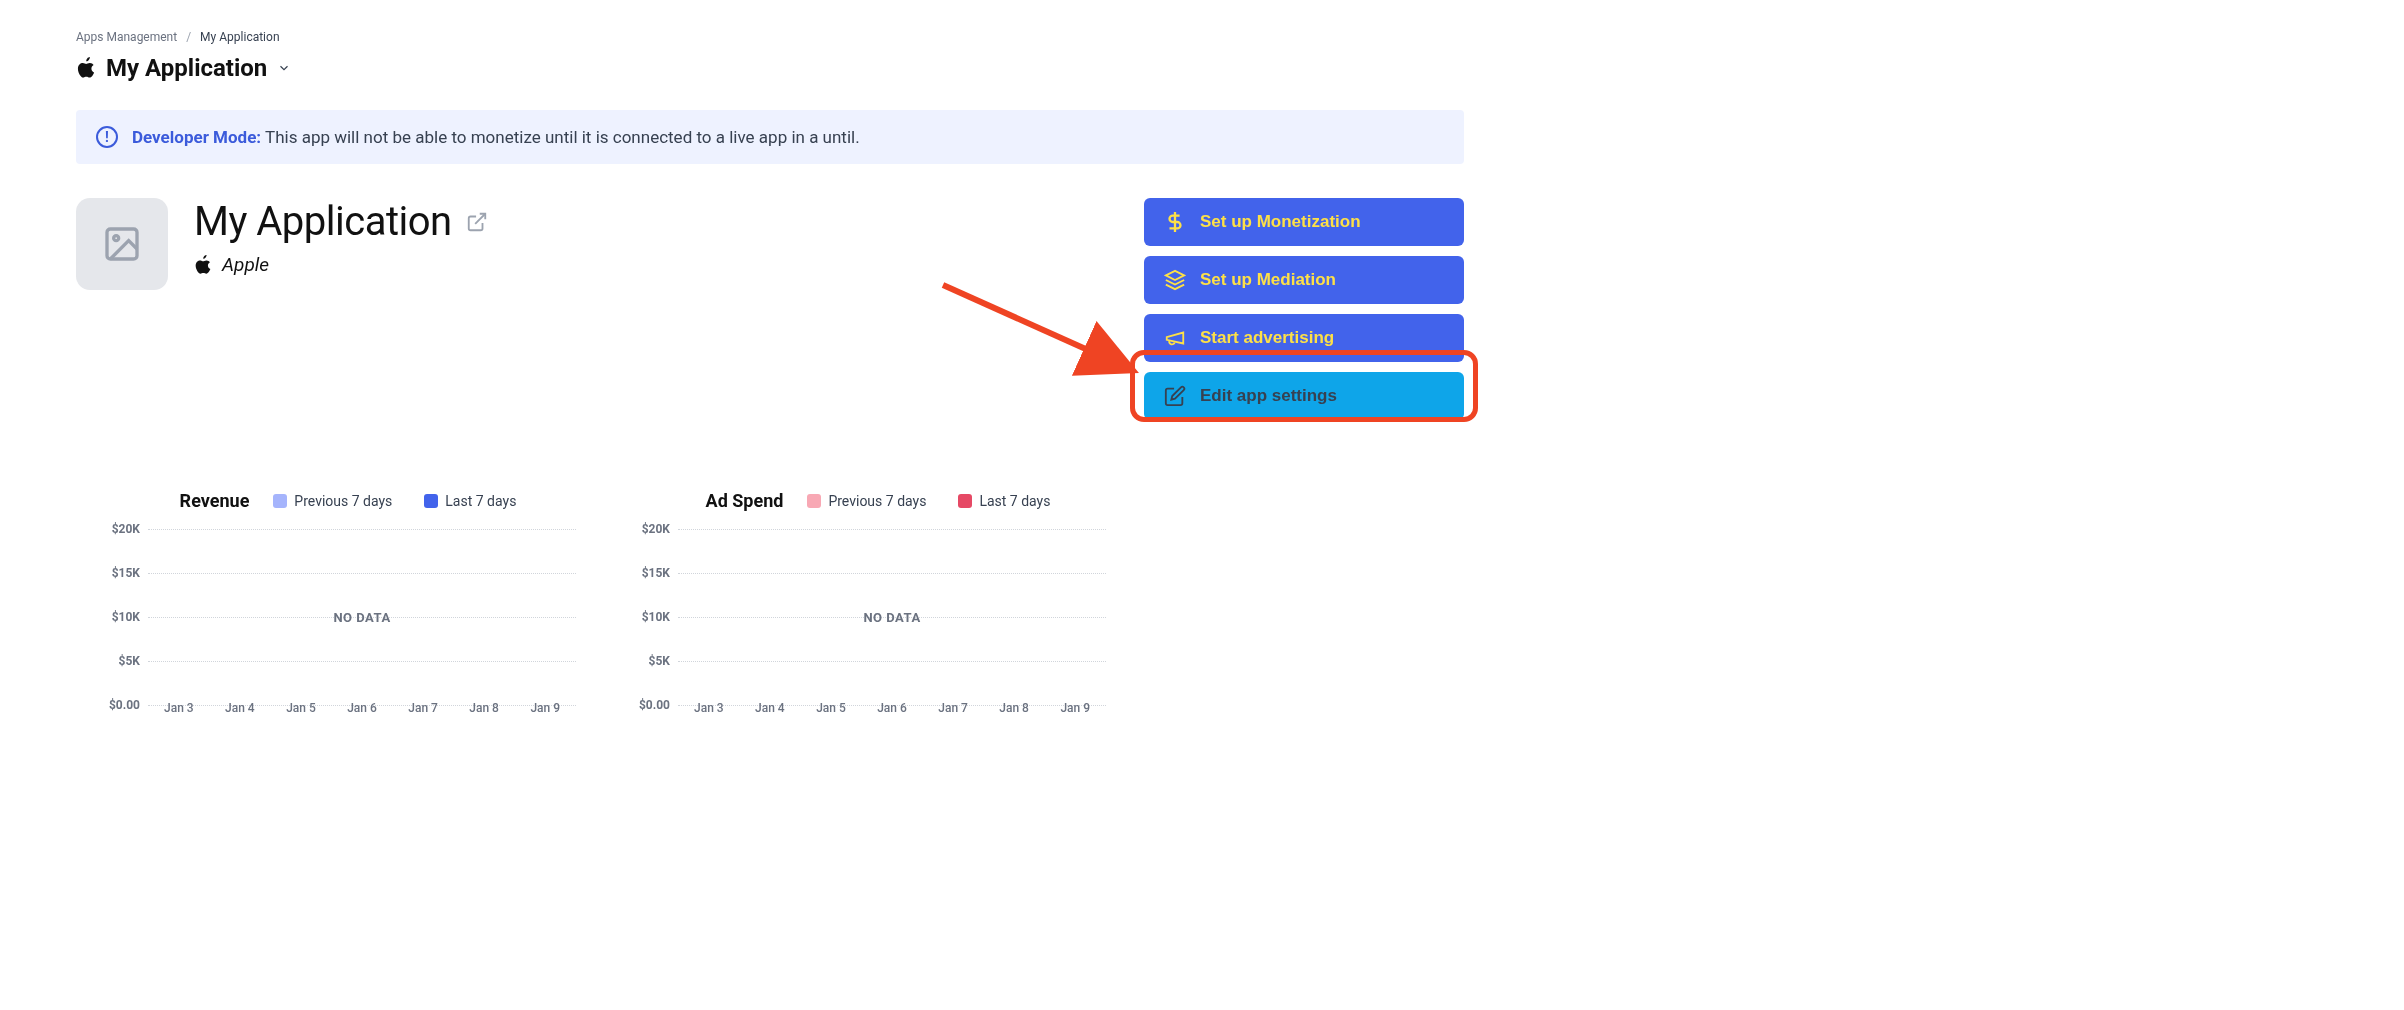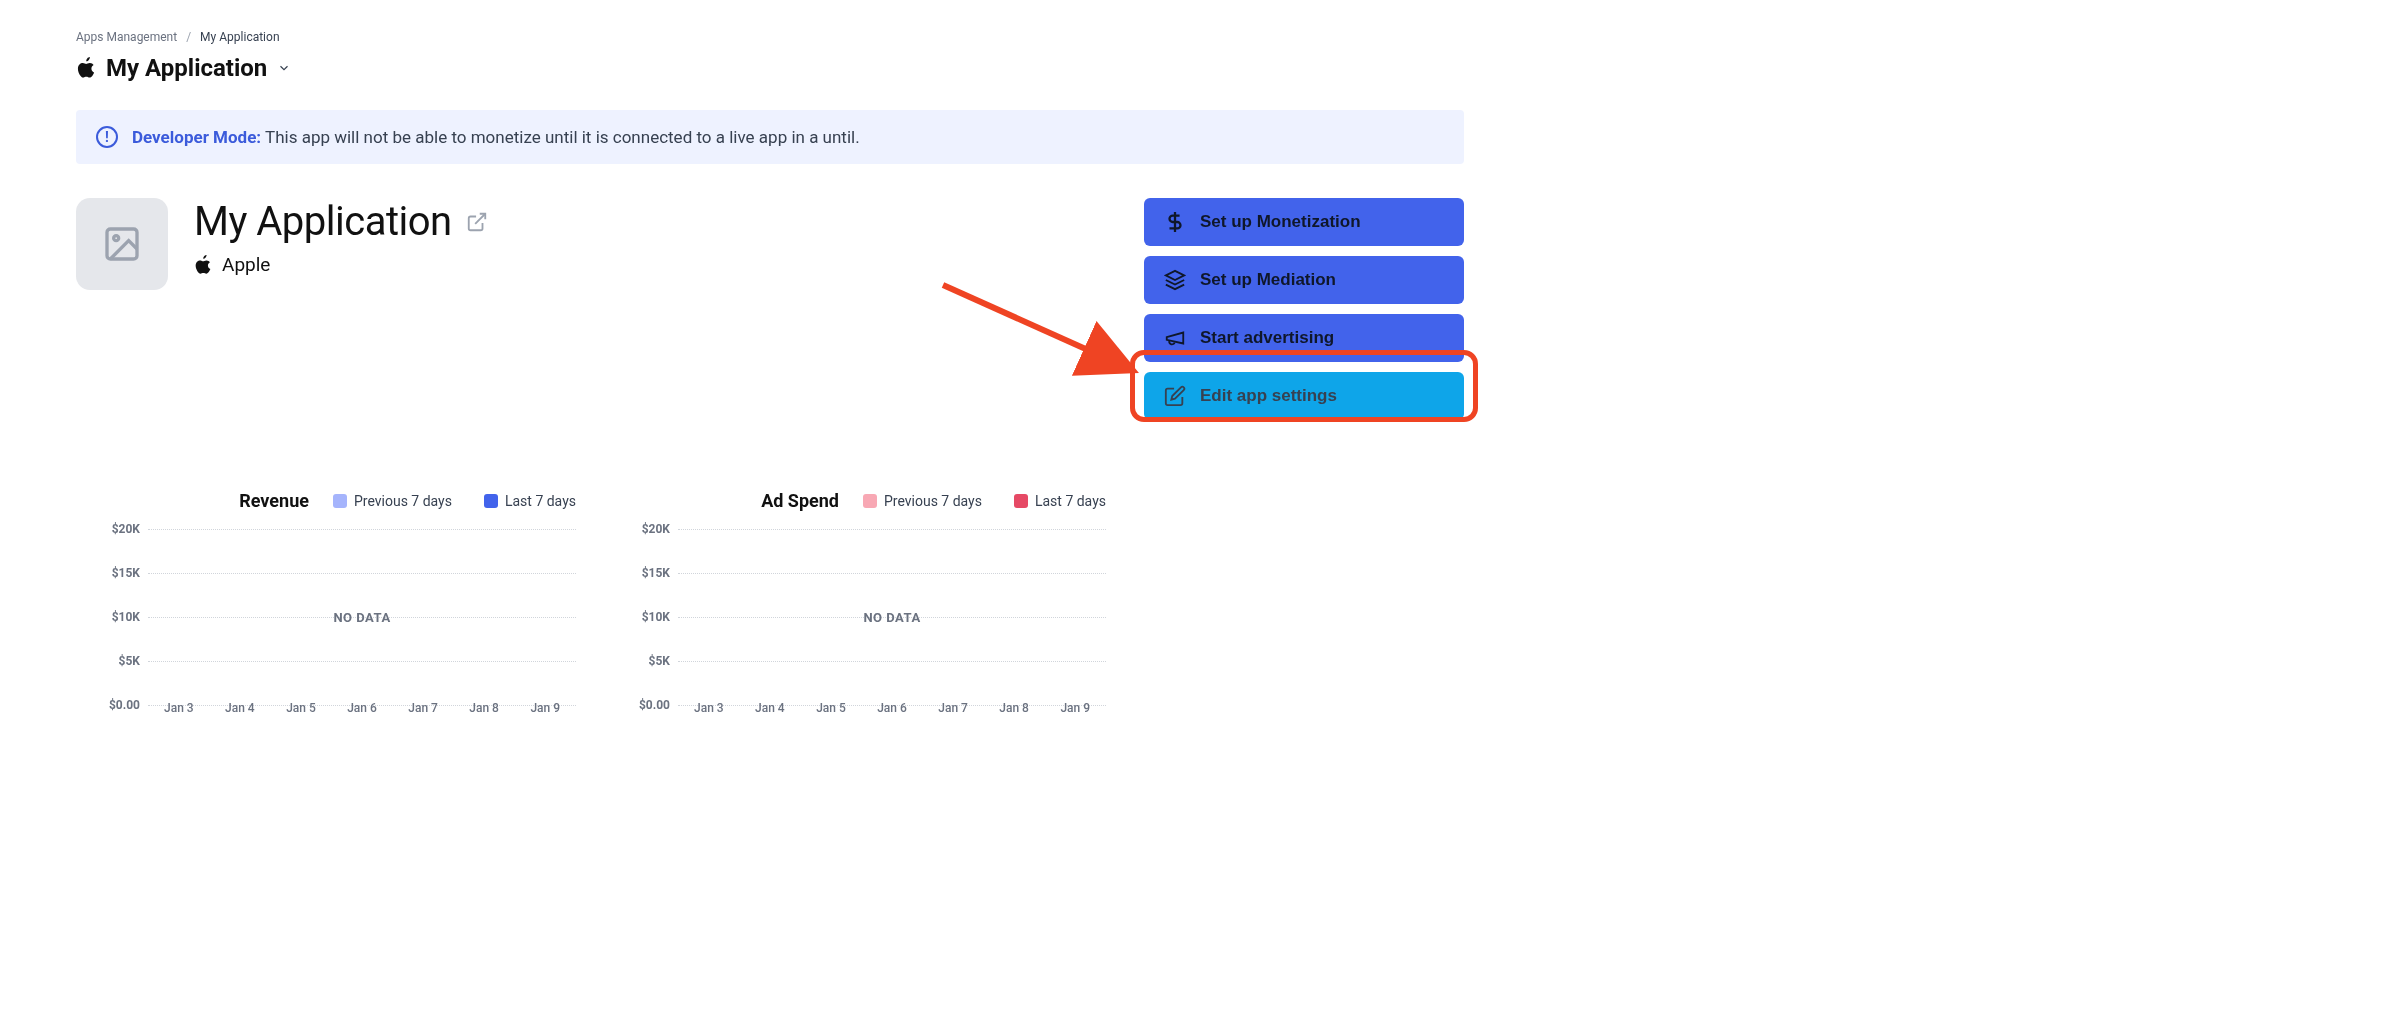--- a/index.html
+++ b/index.html
@@ -73,42 +73,42 @@
   .app-title-row { display: flex; align-items: center; gap: 14px; }
   .app-title {
     font-size: 40px;
     font-weight: 400;
     color: #111;
     letter-spacing: -0.5px;
   }
   .ext-icon { width: 22px; height: 22px; stroke: #9ca3af; fill: none; stroke-width: 2; }
   .platform-row { display: flex; align-items: center; gap: 10px; margin-top: 8px; }
   .platform-row svg { width: 18px; height: 20px; fill: #111; }
-  .platform-row span { font-size: 19px; color: #111; }
+  .platform-row span { font-size: 19px; color: #111; font-style: italic; }
 
   .actions {
     width: 320px;
     display: flex;
     flex-direction: column;
     gap: 10px;
     position: relative;
   }
   .action-btn {
     display: flex;
     align-items: center;
     gap: 14px;
     padding: 13px 20px;
     border-radius: 6px;
     border: none;
     font-size: 17px;
     font-weight: 700;
     cursor: pointer;
     text-align: left;
   }
-  .action-btn.primary { background: #4263eb; color: #0f172a; }
+  .action-btn.primary { background: #4263eb; color: #fde047; }
   .action-btn.secondary { background: #0ea5e9; color: #374151; }
   .action-btn svg { width: 22px; height: 22px; stroke: currentColor; fill: none; stroke-width: 2; }
   .action-btn svg.fill { fill: currentColor; stroke: none; }
 
   .highlight-box {
     position: absolute;
     border: 5px solid #ef4423;
     border-radius: 14px;
     pointer-events: none;
   }
@@ -121,21 +121,21 @@
     display: flex;
     gap: 30px;
     margin-top: 70px;
   }
   .chart {
     width: 500px;
   }
   .chart-header {
     display: flex;
     align-items: center;
-    justify-content: flex-end;
+    justify-content: center;
     margin-bottom: 18px;
     padding-left: 44px;
   }
   .chart-title { font-size: 18px; font-weight: 700; color: #111; }
   .legend { display: flex; gap: 32px; align-items: center; padding-left: 24px; }
   .legend-item { display: flex; align-items: center; gap: 7px; font-size: 14px; color: #374151; }
   .legend-swatch { width: 14px; height: 14px; border-radius: 3px; }
 
   .plot {
     position: relative;

